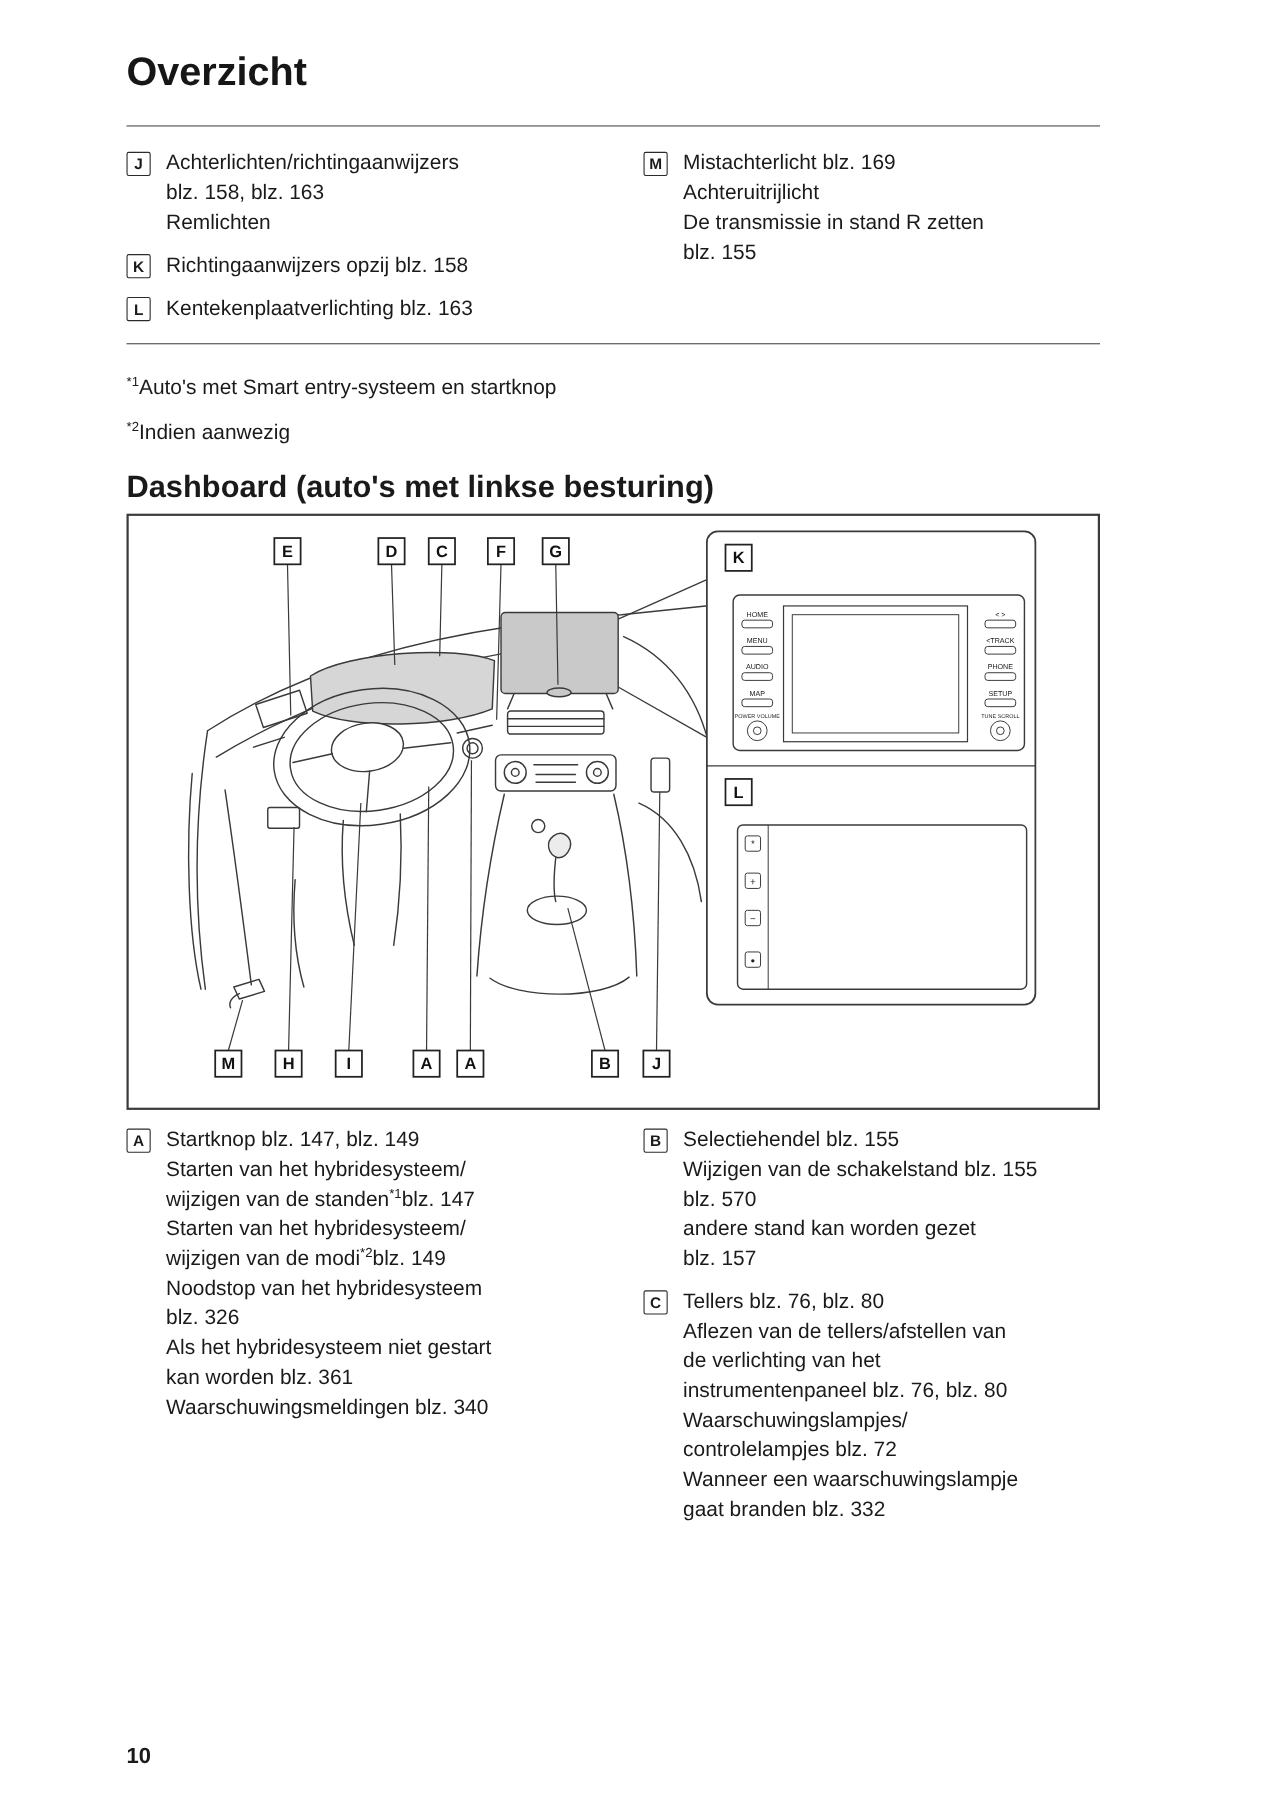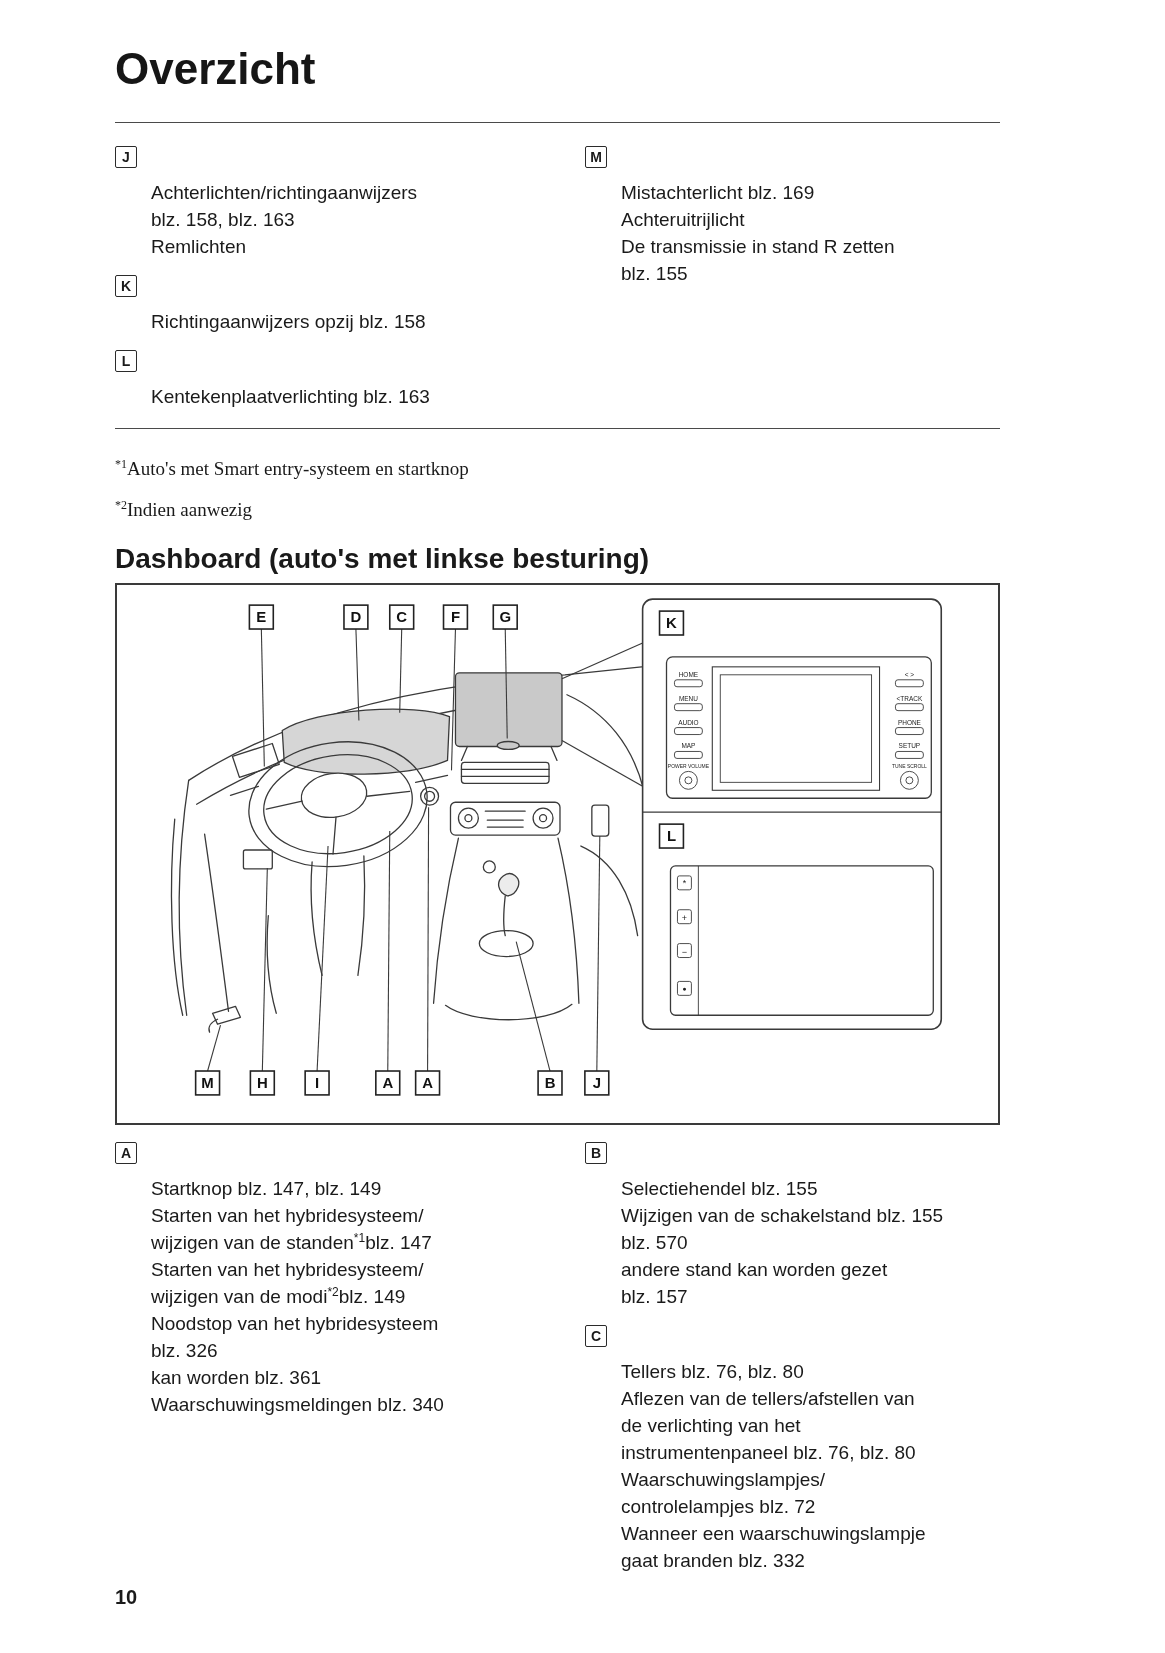--- a/index.html
+++ b/index.html
@@ -8,21 +8,21 @@
     position: relative;
     width: 1165px;
     height: 1653px;
     background: #ffffff;
     font-family: "Liberation Sans", sans-serif;
     color: #1a1a1a;
     padding: 44px 165px 0 115px;
     overflow: hidden;
   }
   h1.title {
-    font-size: 44px;
+    font-size: 36px;
     font-weight: 700;
     margin: 0 0 28px 0;
     color: #161616;
   }
   .rule {
     border: none;
     border-top: 1.5px solid #4a4a4a;
     margin: 0;
   }
   .two-col { display: flex; }
@@ -34,25 +34,25 @@
   .keybox {
     flex: 0 0 auto;
     width: 22px; height: 22px;
     border: 1.6px solid #2b2b2b;
     border-radius: 2px;
     display: flex; align-items: center; justify-content: center;
     font-size: 14px; font-weight: 700;
     margin: 3px 14px 0 0;
     background: #fff;
   }
-  .ref-text { min-width: 0; margin-top: 36px; }
+  .ref-text { min-width: 0; }
   .ref-line { font-size: 19px; line-height: 27px; }
   sup { font-size: 12px; line-height: 0; }
   .footnotes { margin-top: 26px; }
-  .footnote { font-size: 19px; line-height: 27px; margin-bottom: 14px; font-family: Liberation Serif, serif; }
+  .footnote { font-size: 19px; line-height: 27px; margin-bottom: 14px; }
   .section-heading {
     font-size: 28px;
     font-weight: 700;
     margin: 20px 0 8px 0;
   }
   .diagram-box {
     width: 885px;
     height: 542px;
     border: 2px solid #3a3a3a;
     margin-bottom: 2px;
@@ -342,20 +342,21 @@
         <div class="ref-item">
           <span class="keybox">A</span>
           <div class="ref-text">
             <div class="ref-line">Startknop blz. 147, blz. 149</div>
             <div class="ref-line">Starten van het hybridesysteem/</div>
             <div class="ref-line">wijzigen van de standen<sup>*1</sup>blz. 147</div>
             <div class="ref-line">Starten van het hybridesysteem/</div>
             <div class="ref-line">wijzigen van de modi<sup>*2</sup>blz. 149</div>
             <div class="ref-line">Noodstop van het hybridesysteem</div>
             <div class="ref-line">blz. 326</div>
+            <div class="ref-line">Als het hybridesysteem niet gestart</div>
             <div class="ref-line">kan worden blz. 361</div>
             <div class="ref-line">Waarschuwingsmeldingen blz. 340</div>
           </div>
         </div>
       </div>
     <div class="col-right" id="bottom-right">
         <div class="ref-item">
           <span class="keybox">B</span>
           <div class="ref-text">
             <div class="ref-line">Selectiehendel blz. 155</div>

